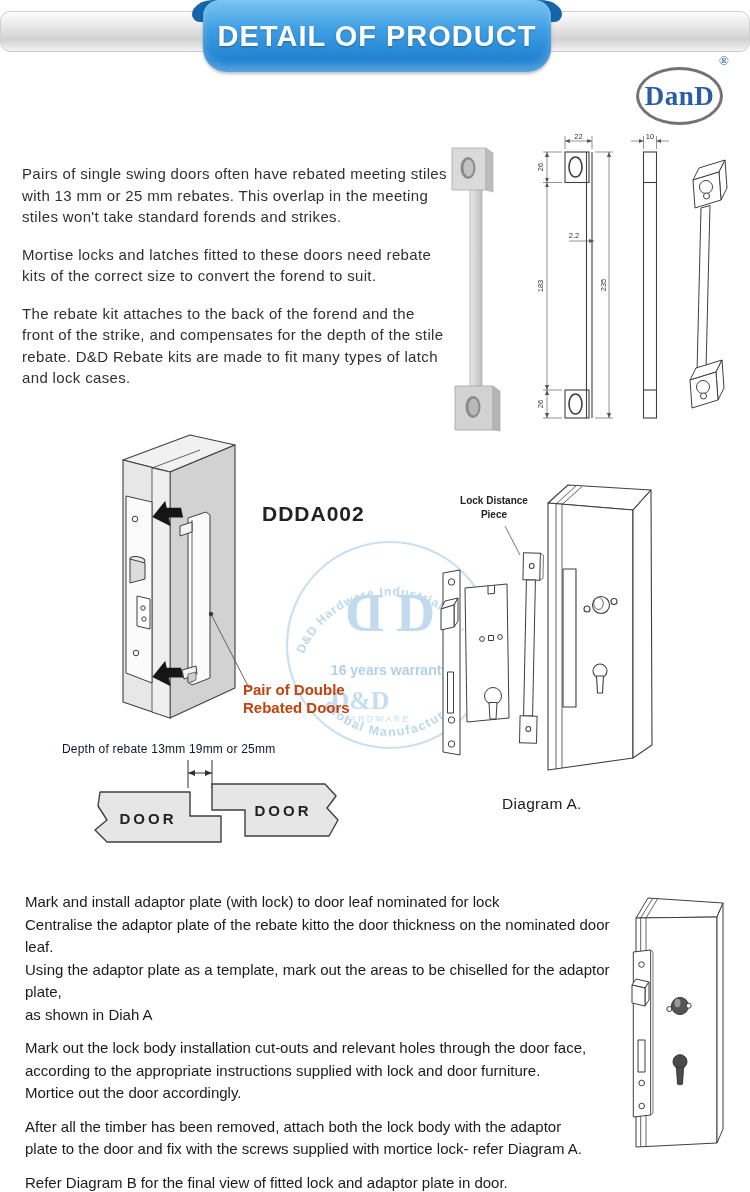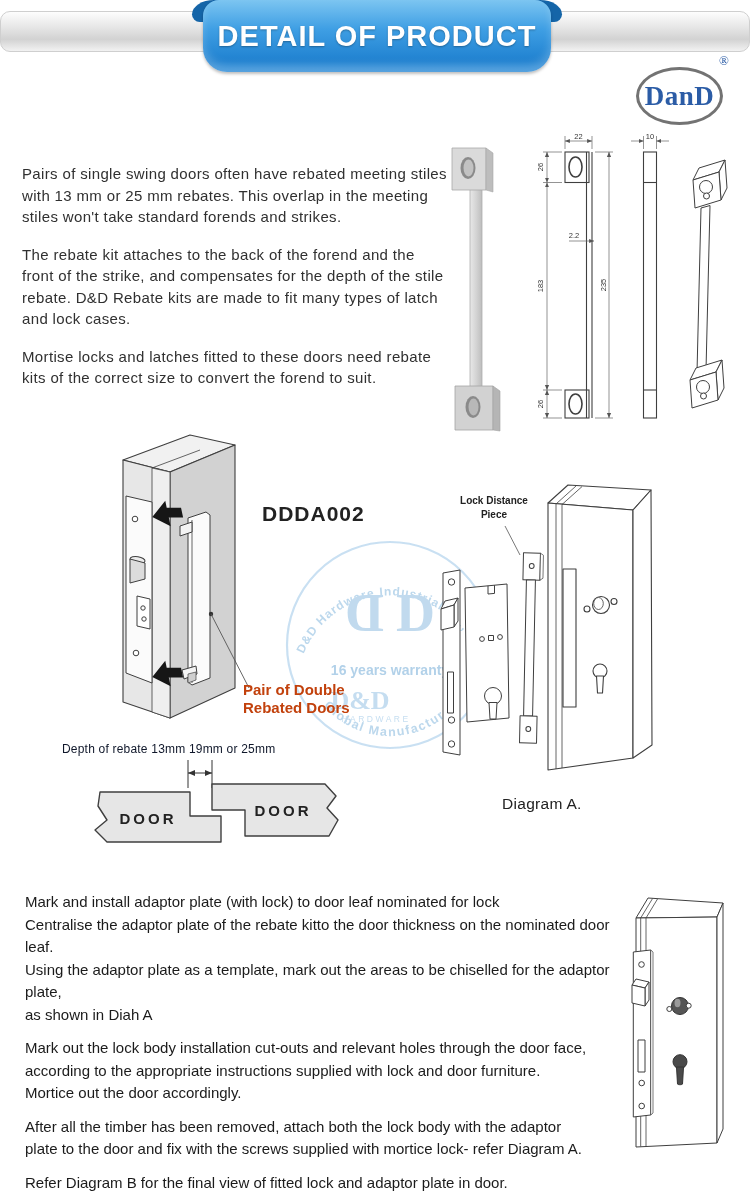--- a/index.html
+++ b/index.html
@@ -86,22 +86,22 @@
     <span class="ribbon-text">DETAIL OF PRODUCT</span>
   </div>
 
   <div class="abs logo-oval">
     <span class="logo-text">DanD</span>
   </div>
   <div class="abs logo-reg">®</div>
 
   <div class="abs intro">
     <p>Pairs of single swing doors often have rebated meeting stiles with 13 mm or 25 mm rebates. This overlap in the meeting stiles won't take standard forends and strikes.</p>
+    <p>Mortise locks and latches fitted to these doors need rebate kits of the correct size to convert the forend to suit.</p>
     <p>The rebate kit attaches to the back of the forend and the front of the strike, and compensates for the depth of the stile rebate. D&amp;D Rebate kits are made to fit many types of latch and lock cases.</p>
-    <p>Mortise locks and latches fitted to these doors need rebate kits of the correct size to convert the forend to suit.</p>
   </div>
 
   <svg class="svg-abs" style="left:440px; top:128px;" width="310" height="305" viewBox="0 0 310 305">
     <defs>
       <marker id="ae" markerWidth="8" markerHeight="8" refX="7" refY="4" orient="auto">
           <path d="M0,1L7,4L0,7z" fill="#555"></path>
         </marker>
       <marker id="as" markerWidth="8" markerHeight="8" refX="1" refY="4" orient="auto">
           <path d="M8,1L1,4L8,7z" fill="#555"></path>
         </marker>

